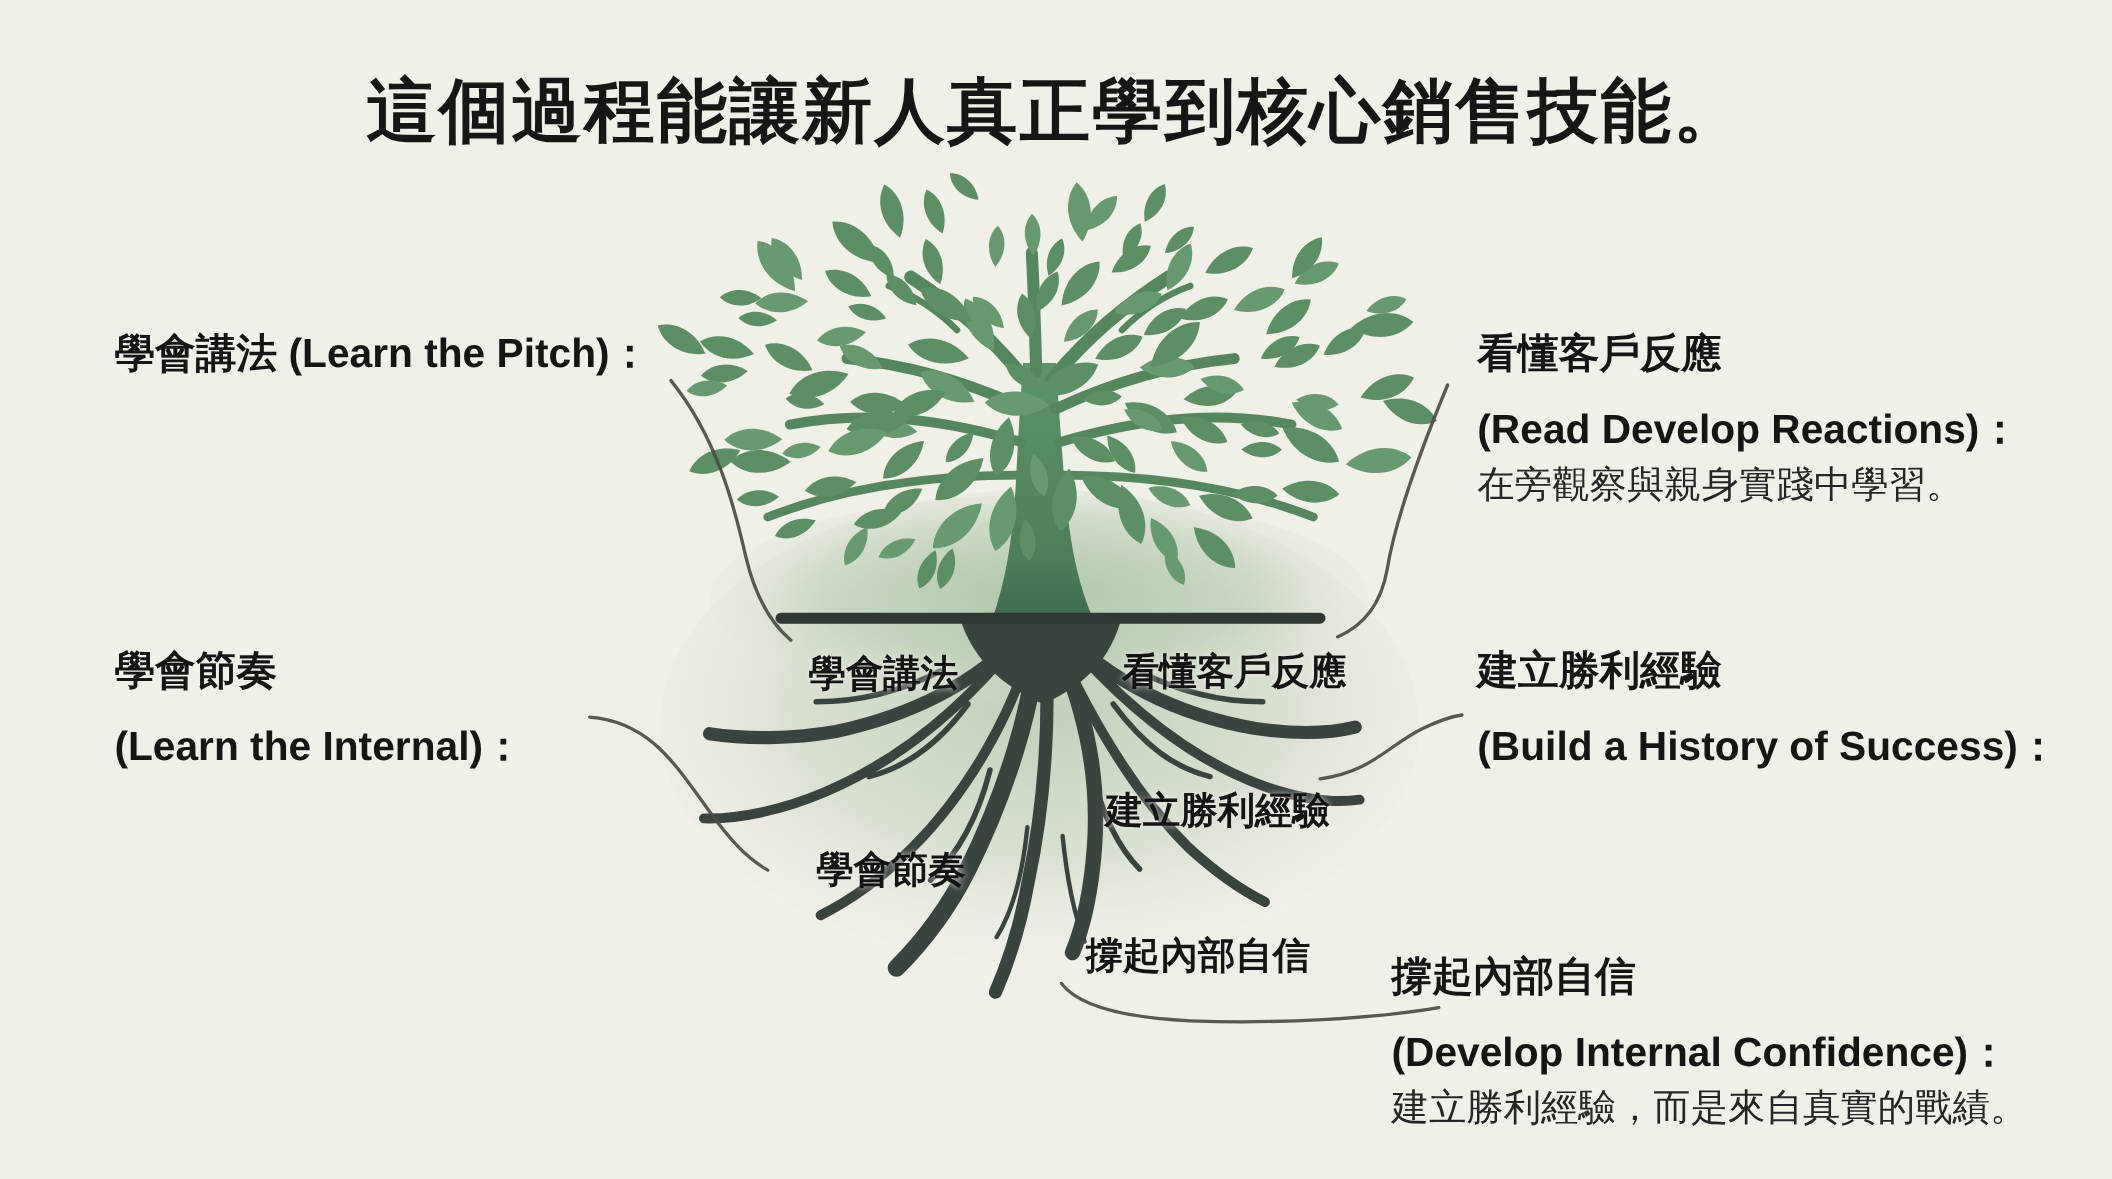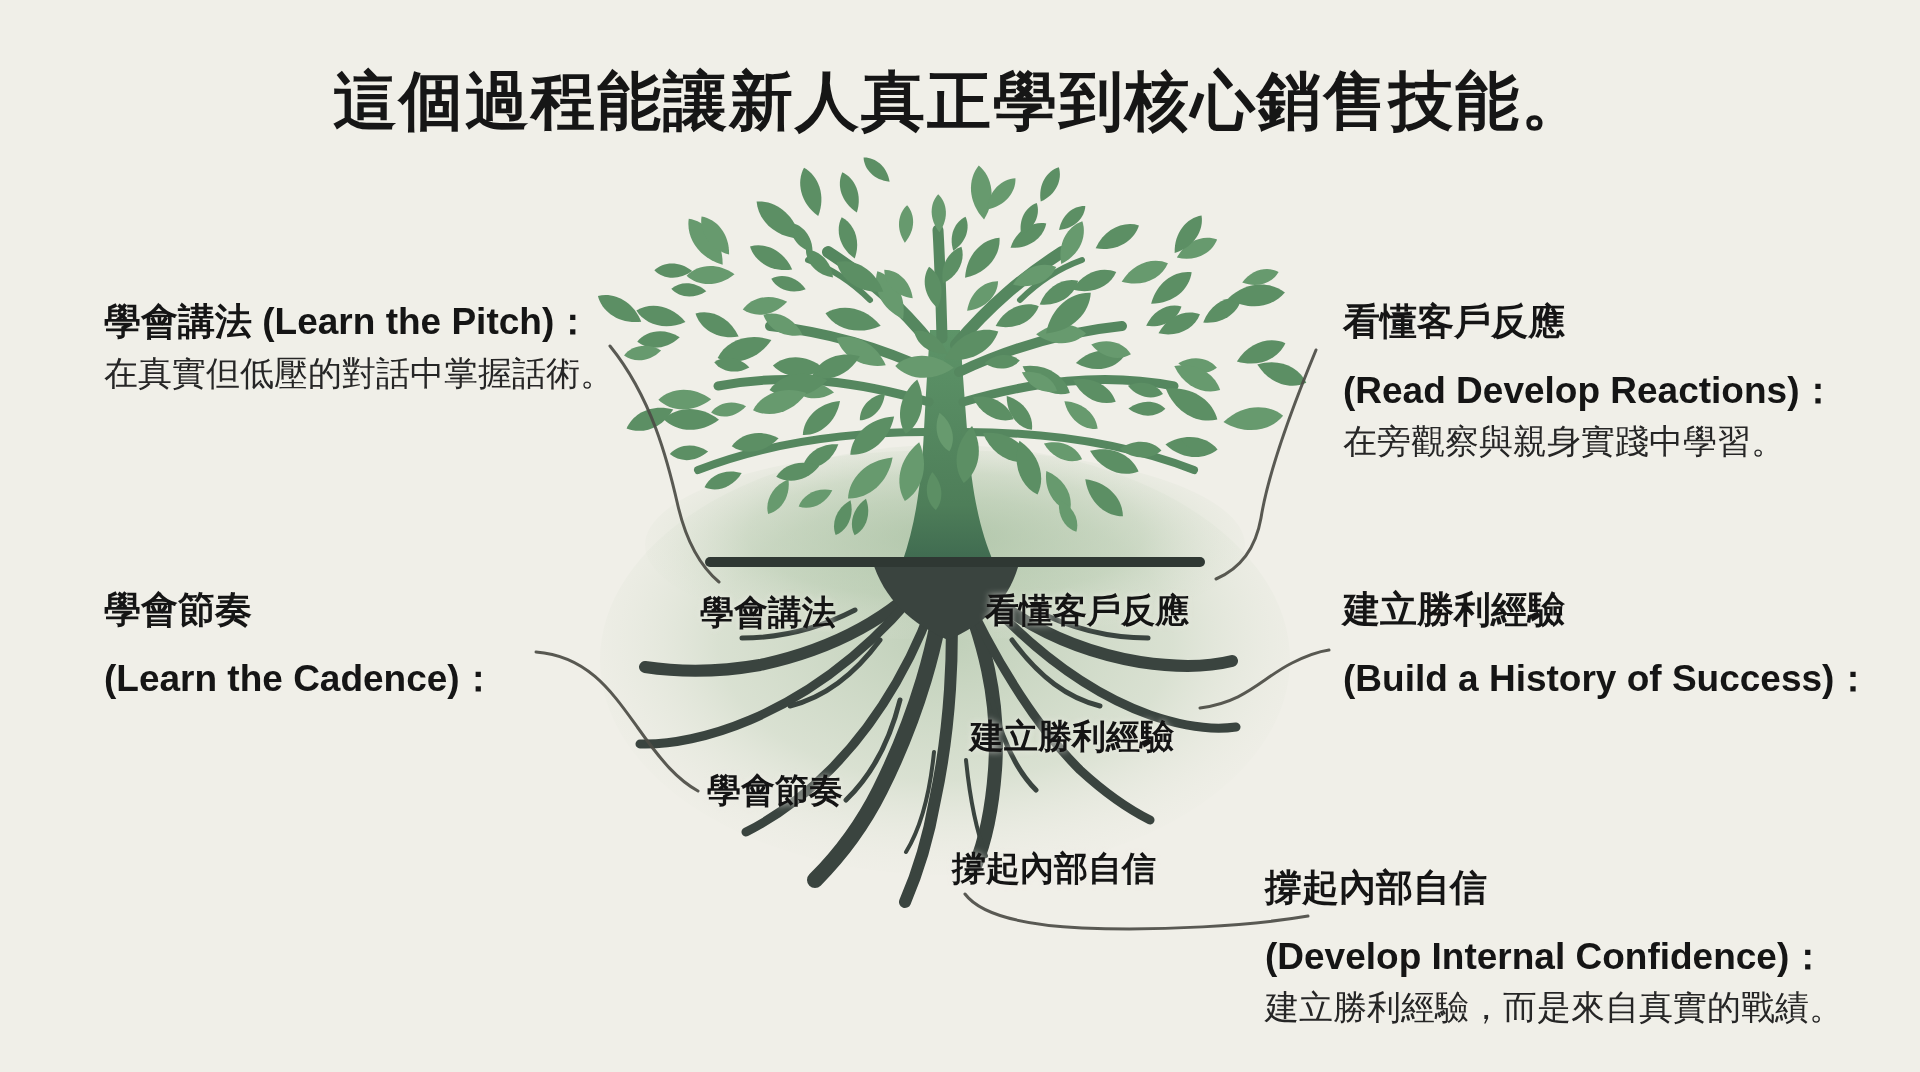--- a/index.html
+++ b/index.html
@@ -20,21 +20,21 @@
   .ann{position:absolute;line-height:1.42;}
   .ann .h{font-size:37px;font-weight:800;color:#151515;white-space:nowrap;margin-top:16px;}
   .ann .b{font-size:34px;font-weight:400;color:#262626;white-space:nowrap;}
   .ann-left-top{left:104px;top:280px;}
   .ann-left-mid{left:104px;top:568px;}
   .ann-right-top{left:1343px;top:280px;}
   .ann-right-mid{left:1343px;top:568px;}
   .ann-bottom{left:1265px;top:846px;}
   .tlabel{
     position:absolute;font-size:34px;font-weight:800;color:#141414;
-    white-space:nowrap;text-shadow:0 0 6px rgba(240,239,232,.8);
+    white-space:nowrap;text-shadow:0 0 6px rgba(240,239,232,.8);margin-left:35px;
   }
   .tl-pitch{left:700px;top:590px;}
   .tl-react{left:985px;top:588px;}
   .tl-success{left:970px;top:714px;}
   .tl-cadence{left:707px;top:768px;}
   .tl-confidence{left:952px;top:846px;}
 </style>
 </head>
 <body>
 
@@ -219,26 +219,25 @@
       <path d="M610,346 C652,398 668,462 678,506 C686,540 700,566 719,582"></path>
       <path d="M536,652 C588,656 612,692 638,728 C662,762 678,780 698,791"></path>
       <path d="M1316,350 C1292,408 1268,474 1261,518 C1255,552 1237,570 1216,579"></path>
       <path d="M1200,708 C1246,702 1262,678 1292,663 C1310,654 1322,651 1329,650"></path>
       <path d="M965,894 C980,914 1022,925 1082,928 C1160,931 1250,926 1308,916"></path>
     </g>
   </svg>
 
   <div class="ann ann-left-top">
     <div class="h">學會講法 (Learn the Pitch)：</div>
-    <div class="b">在真實但低壓的對話中掌握話術。</div>
   </div>
 
   <div class="ann ann-left-mid">
     <div class="h">學會節奏</div>
-    <div class="h">(Learn the Cadence)：</div>
+    <div class="h">(Learn the Internal)：</div>
   </div>
 
   <div class="ann ann-right-top">
     <div class="h">看懂客戶反應</div>
     <div class="h">(Read Develop Reactions)：</div>
     <div class="b">在旁觀察與親身實踐中學習。</div>
   </div>
 
   <div class="ann ann-right-mid">
     <div class="h">建立勝利經驗</div>

